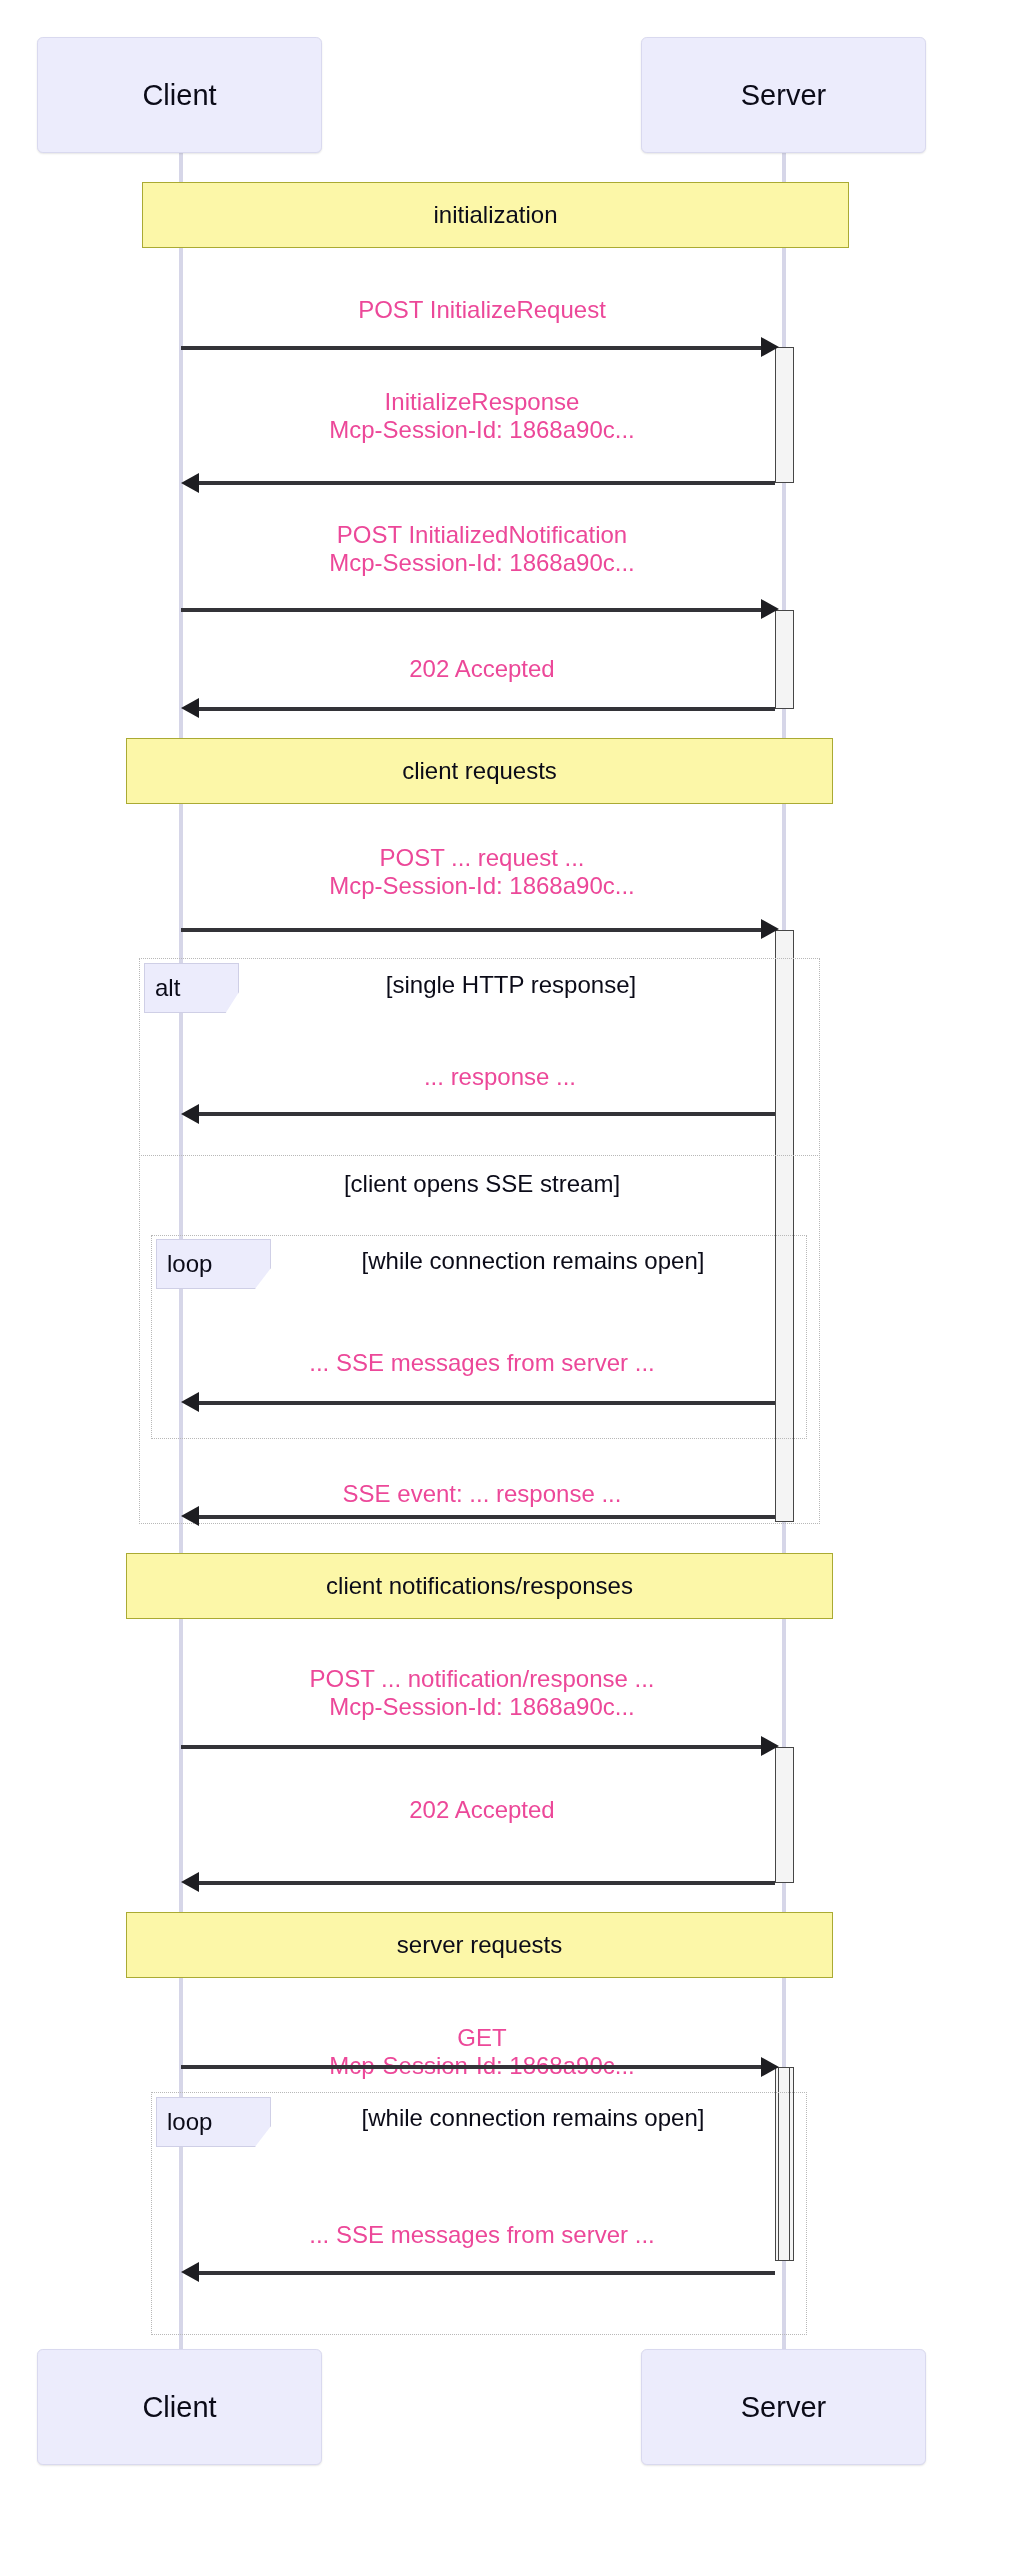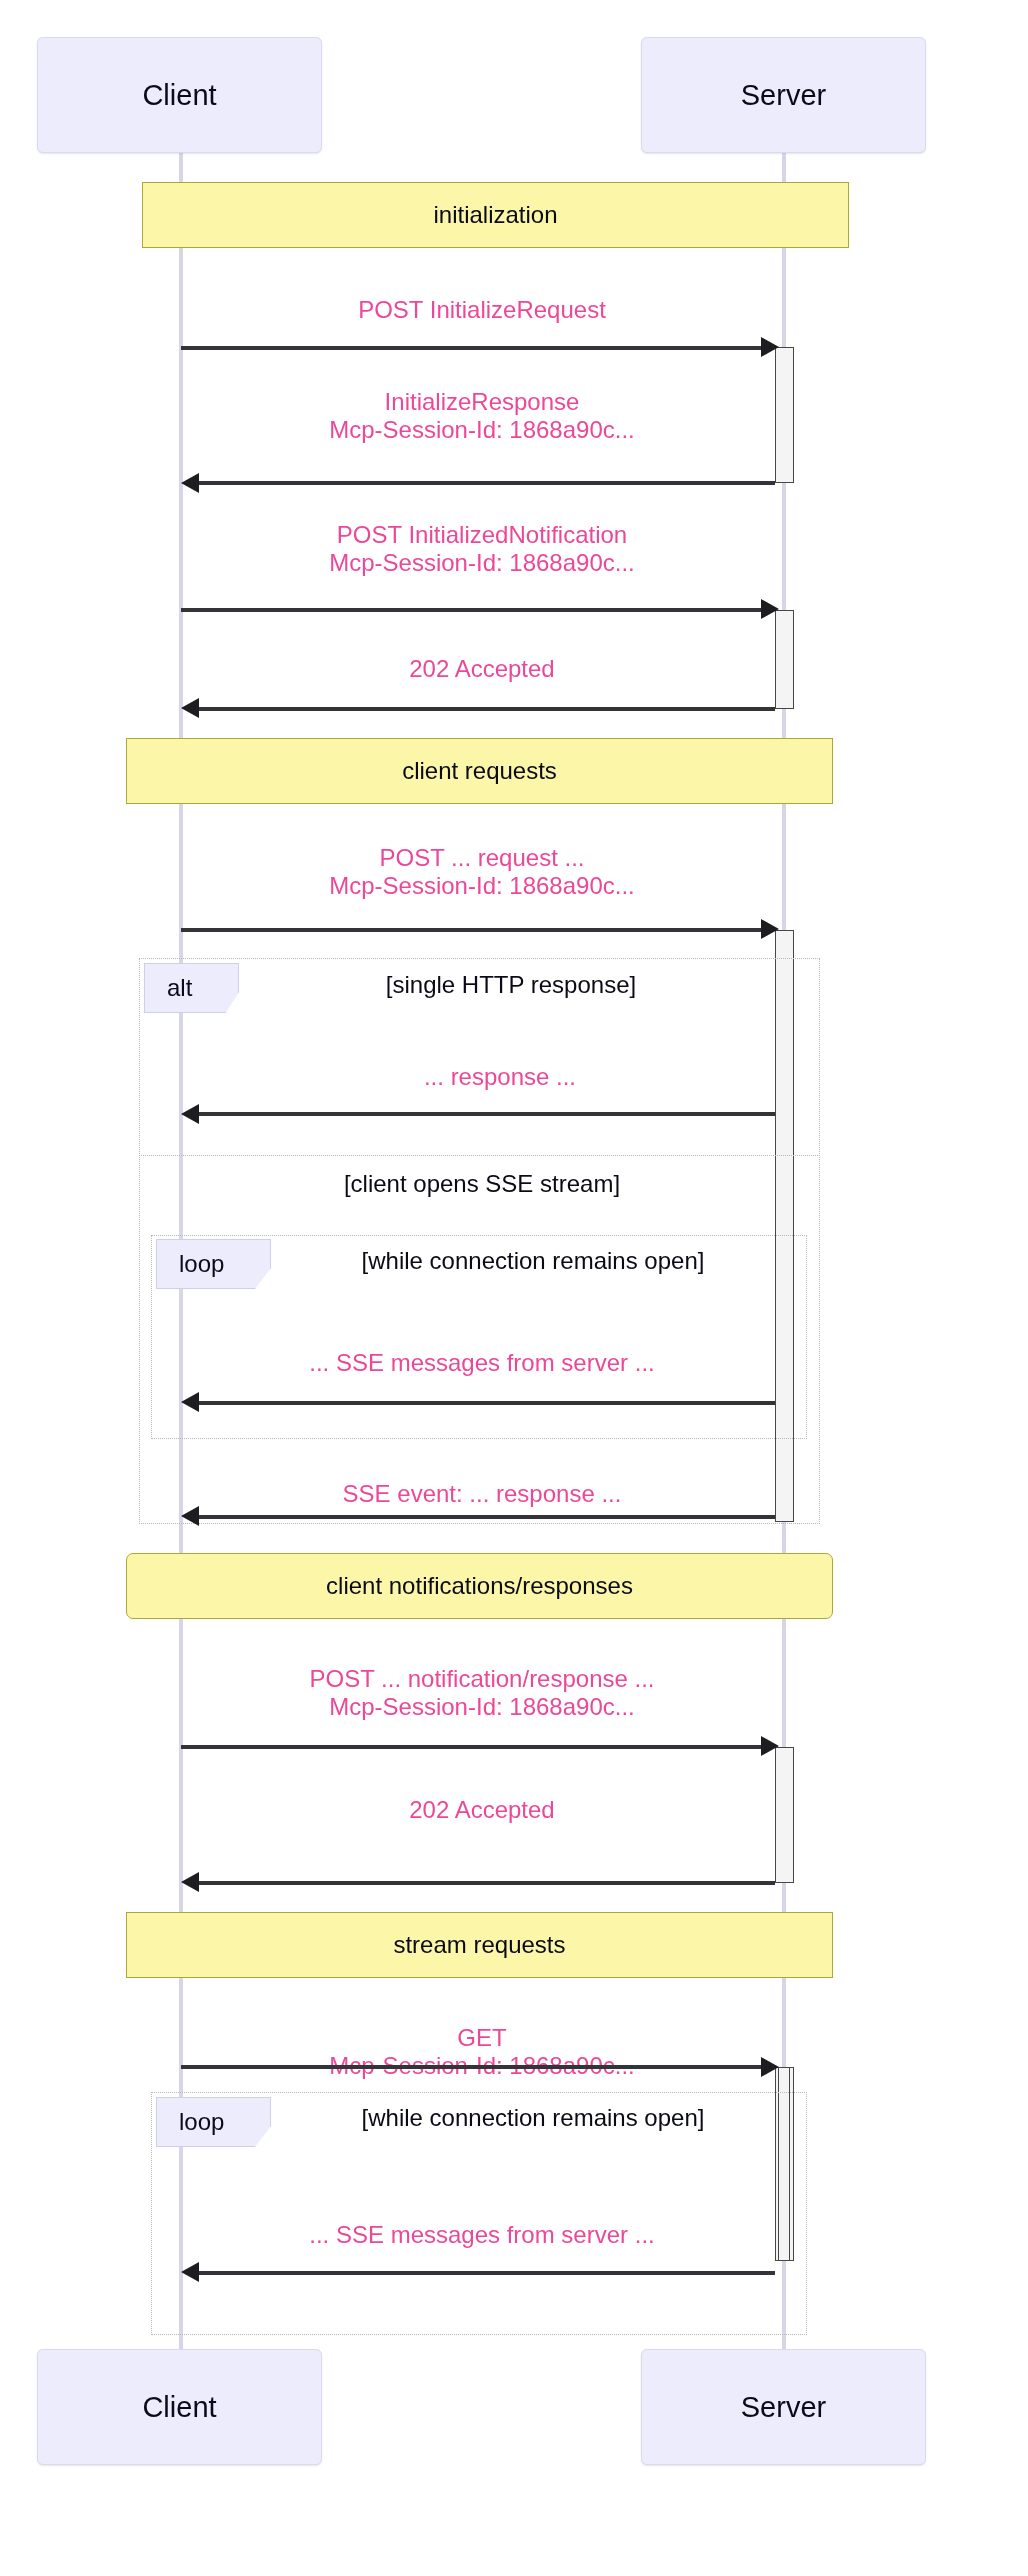--- a/index.html
+++ b/index.html
@@ -105,21 +105,21 @@
   }
   .frame-tag {
     position: absolute;
     background: #ececfc;
     border: 1px solid #cfcfe6;
     box-shadow: 0 1px 1.9px rgba(0,0,0,0.10);
     font-size: 24px;
     color: #0b0b18;
     display: flex;
     align-items: center;
-    padding-left: 22px;
+    padding-left: 10px;
     box-sizing: border-box;
     clip-path: polygon(0 0, 100% 0, 100% 58%, 86% 100%, 0 100%);
   }
   .frame-cond {
     position: absolute;
     font-size: 24px;
     color: #0b0b18;
     text-align: center;
   }
 </style>
@@ -196,35 +196,35 @@
   <div class="frame-cond" style="left:271px; top:1247px; width:524px;">[while connection remains open]</div>
 
   <div class="msg-label" style="left:181px; top:1349px; width:602px;">... SSE messages from server ...</div>
   <div class="arrow-line" style="left:199px; top:1401px; width:576px;"></div>
   <div class="arrow-head left" style="left:181px; top:1392px;"></div>
 
   <div class="msg-label" style="left:181px; top:1464px; width:602px;margin-top:16px;">SSE event: ... response ...</div>
   <div class="arrow-line" style="left:199px; top:1515px; width:576px;"></div>
   <div class="arrow-head left" style="left:181px; top:1506px;"></div>
 
-  <div class="banner" style="left:126px; top:1553px; width:707px; height:66px;border-radius:7px;">
+  <div class="banner" style="left:126px; top:1553px; width:707px; height:66px;">
     <span>client notifications/responses</span>
   </div>
 
   <div class="msg-label" style="left:181px; top:1665px; width:602px;">POST ... notification/response ...
 Mcp-Session-Id: 1868a90c...</div>
   <div class="arrow-line" style="left:181px; top:1745px; width:580px;"></div>
   <div class="arrow-head right" style="left:761px; top:1736px;"></div>
 
   <div class="msg-label" style="left:181px; top:1796px; width:602px;">202 Accepted</div>
   <div class="arrow-line" style="left:199px; top:1881px; width:576px;"></div>
   <div class="arrow-head left" style="left:181px; top:1872px;"></div>
 
   <div class="banner" style="left:126px; top:1912px; width:707px; height:66px;">
-    <span>stream requests</span>
+    <span>server requests</span>
   </div>
 
   <div class="msg-label" style="left:181px; top:2024px; width:602px;">GET
 Mcp-Session-Id: 1868a90c...</div>
   <div class="arrow-line" style="left:181px; top:2065px; width:580px;"></div>
   <div class="arrow-head right" style="left:761px; top:2057px;"></div>
 
   <div class="frame" style="left:151px; top:2092px; width:656px; height:243px;"></div>
   <div class="frame-tag" style="left:156px; top:2097px; width:115px; height:50px;">
     <span>loop</span>

